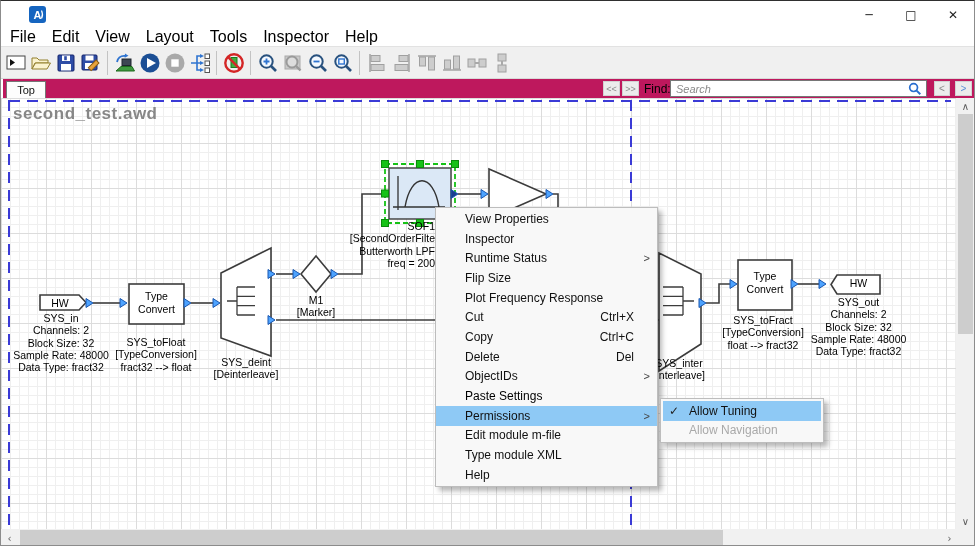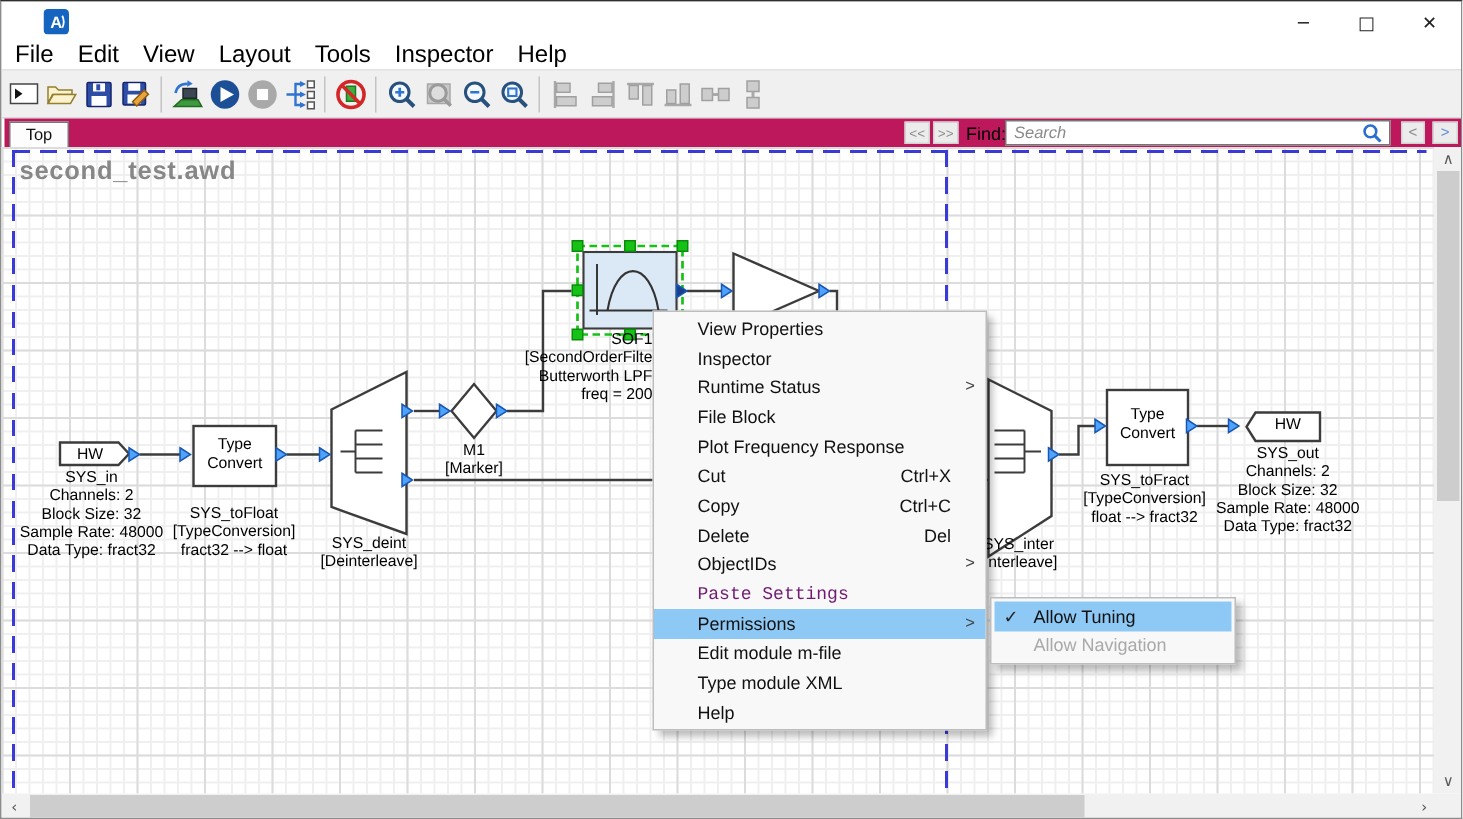--- a/index.html
+++ b/index.html
@@ -65,21 +65,21 @@
 
   
   .ctx { position:absolute; left:434px; top:109px; width:223px; background:#f8f8f8;
          border:1px solid #bdbdbd; box-shadow:4px 4px 5px rgba(0,0,0,0.28); padding:1px 0; z-index:20; }
   .ctx-item { height:19.7px; display:flex; align-items:center; position:relative;
               font-size:12px; color:#111; padding-left:29px; padding-right:17px; }
   .ctx-item .accel { margin-left:auto; padding-right:6px; }
   .ctx-item .arrow { position:absolute; right:7px; top:50%; transform:translateY(-54%);
                      font-size:11px; color:#444; }
   .ctx-item.hl { background:var(--menu-highlight,#8ec9f5); }
-  .ctx-item.dis { color:#701a75;font-family:Liberation Mono, monospace; }
+  .ctx-item.dis { color:#000000; }
 
   
   .sub { position:absolute; left:659px; top:300px; width:164px; background:#f8f8f8;
          border:1px solid #bdbdbd; box-shadow:4px 4px 5px rgba(0,0,0,0.28); padding:2px; z-index:21; }
   .sub-item { height:19.5px; display:flex; align-items:center; position:relative;
               font-size:12px; color:#111; padding-left:26px; }
   .sub-item .chk { position:absolute; left:6px; font-size:12px; color:#222;
                    font-family:"DejaVu Sans",sans-serif; }
   .sub-item.hl { background:var(--menu-highlight,#8ec9f5); }
   .sub-item.dis { color:#a9a9a9; }
@@ -417,21 +417,21 @@
         <span>View Properties</span>
         </div>
       <div class="ctx-item">
         <span>Inspector</span>
         </div>
       <div class="ctx-item">
         <span>Runtime Status</span>
         <span class="arrow">&gt;</span>
         </div>
       <div class="ctx-item">
-        <span>File Block</span>
+        <span>Flip Size</span>
         </div>
       <div class="ctx-item">
         <span>Plot Frequency Response</span>
         </div>
       <div class="ctx-item">
         <span>Cut</span>
         <span class="accel">Ctrl+X</span>
         </div>
       <div class="ctx-item">
         <span>Copy</span>

